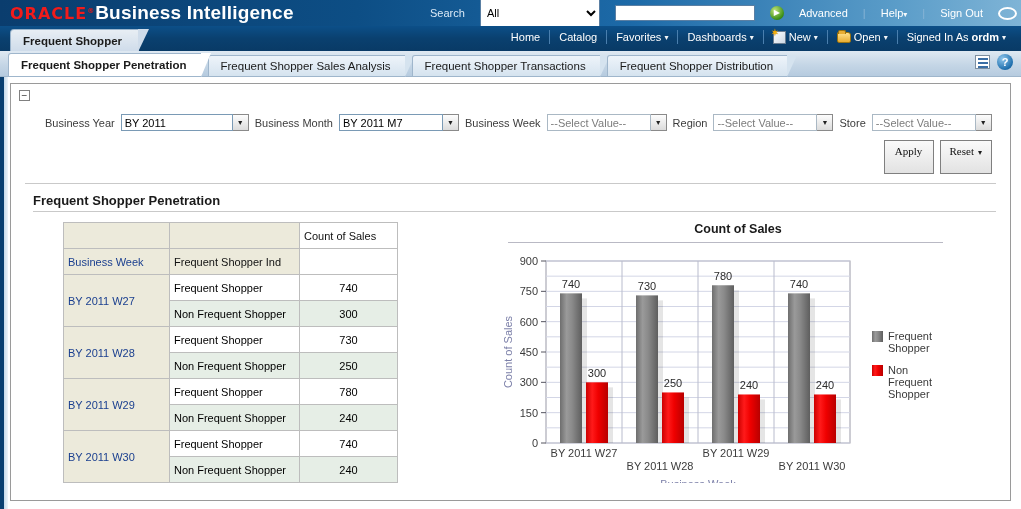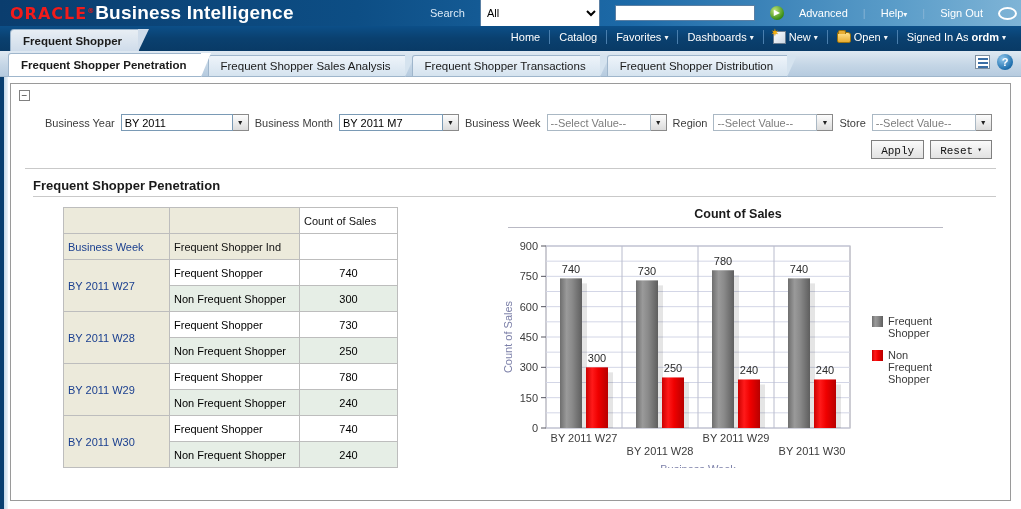--- a/index.html
+++ b/index.html
@@ -255,26 +255,26 @@
   .w-region .txt{ width: 104px; }
   .w-store .txt { width: 104px; }
 
   .apply-row {
     display: flex; justify-content: flex-end;
     gap: 6px;
     padding: 9px 18px 0 0;
   }
   .btn {
     height: 19px; min-width: 50px;
-    padding: 4px 9px;
+    padding: 16px 9px;
     border: 1px solid #7f7f7f;
     background: linear-gradient(to bottom, #fafafa, #e2e2e2);
     font-size: 11px; color: #111;
-    display: inline-flex; align-items: flex-start; justify-content: center; gap: 4px;
-    font-family: Liberation Mono, monospace;
+    display: inline-flex; align-items: flex-end; justify-content: center; gap: 4px;
+    font-family: Liberation Serif, serif;
   }
   .prompt-divider {
     margin: 9px 14px 0 14px;
     border-top: 1px solid #c9c9c9;
   }
 
   
   .report-title {
     margin: 9px 0 0 22px;
     font-size: 13px; font-weight: bold; color: #1a1a1a;

